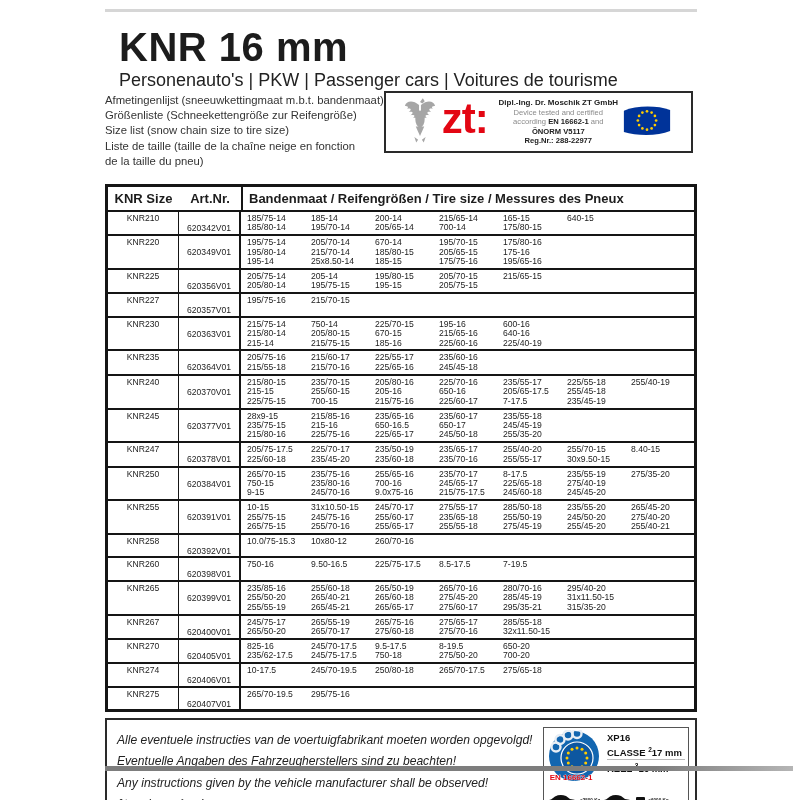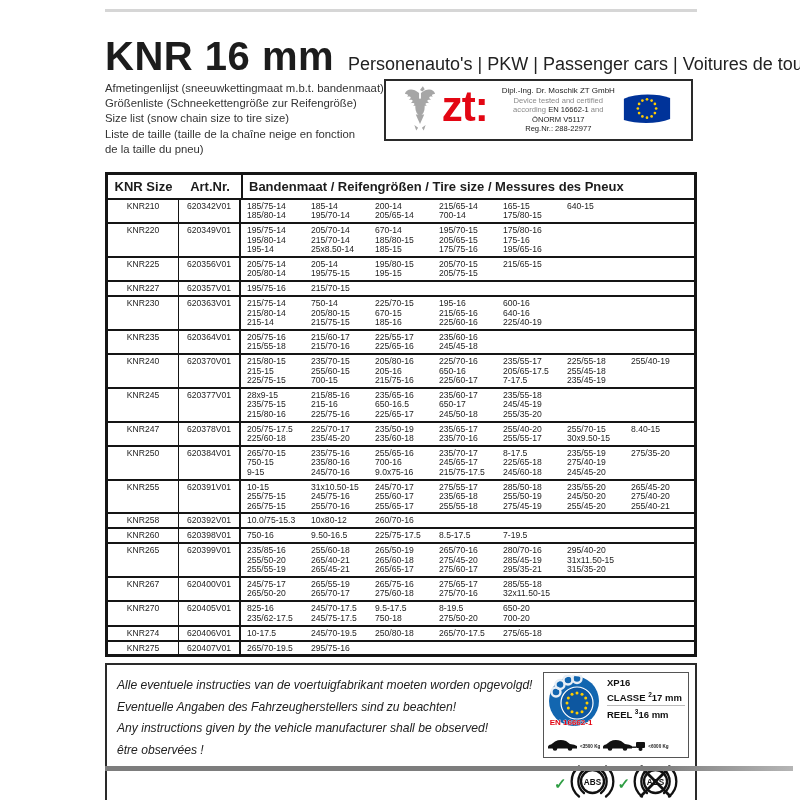--- a/index.html
+++ b/index.html
@@ -2,40 +2,40 @@
 <html><head>
 <meta charset="utf-8">
 <style>
   * { box-sizing: border-box; margin: 0; padding: 0; }
   html,body { width:800px; height:800px; background:#fff; font-family:"Liberation Sans", sans-serif; color:#1c1c1c; overflow:hidden; }
   .sheet { position:absolute; left:105px; top:0; width:592px; }
   .top-edge { margin-top:9px; height:3px; background:#d6d6d6; }
   .bottom-edge { position:absolute; left:105px; top:766px; width:688px; height:5px; background:linear-gradient(to right,#7d7d7d 0 80%,#b5b5b5); }
 
   
-  .title-row { margin-top:22px; display:flex; align-items:baseline; white-space:nowrap; }
+  .title-row { margin-top:13px; display:flex; align-items:baseline; white-space:nowrap;flex-direction:column; }
   .title { font-size:40px; font-weight:bold; letter-spacing:.5px; }
   .subtitle { font-size:18px; margin-left:14px; color:#222; }
   .info-row { display:flex; }
   .desc { font-size:11.3px; line-height:15.2px; color:#333; padding-top:2px; }
   .cert-box { border:2px solid #2a2a2a; width:309px; height:62px; display:flex; align-items:center; padding:2px 18px; background:#fff; flex:none; }
   .zt-logo { color:#e30613; font-size:42px; font-weight:bold; line-height:42px; margin:0 8px 6px 6px; letter-spacing:-1px; }
   .cert-text { flex:1; text-align:center; font-size:7.6px; line-height:9.6px; color:#8a8a8a; }
-  .cert-text .b { color:#222; font-weight:normal; }
+  .cert-text .b { color:#222; font-weight:bold; }
   .cert-text .co { font-size:8px; }
 
   
   .sizes-table { margin-top:15px; border:3px solid #151515; }
   .thead { display:grid; grid-template-columns:71px 62px 1fr; align-items:center; height:25px; font-size:13px; font-weight:bold; border-bottom:2.5px solid #151515; }
   .thead .h1, .thead .h2 { text-align:center; }
   .thead .h3 { border-left:2.5px solid #151515; padding-left:6px; height:100%; display:flex; align-items:center; }
   .trow { display:grid; grid-template-columns:71px 62px 1fr; font-size:8.6px; line-height:9.4px; }
   .trow + .trow { border-top:2px solid #151515; }
   .knr-cell { text-align:center; padding-top:2px; border-right:1.5px solid #151515; }
-  .art-cell { text-align:center; padding-top:2px; border-right:2.5px solid #151515; }
+  .art-cell { text-align:center; padding-top:12px; border-right:2.5px solid #151515; }
   .tires-cell { display:grid; grid-template-columns:repeat(7,64px); padding:2px 0 1.5px 6px; overflow:hidden; }
   .tline { white-space:nowrap; }
 
   
   .notice-box { margin-top:6px; border:2px solid #2a2a2a; display:flex; padding:7px 6px 4px 10px; min-height:114px; }
   .notices { flex:1; font-style:italic; font-size:12.1px; line-height:21.5px; color:#222; padding-top:3px; }
   .badge-area { width:146px; flex:none; }
   .badge-box { border:1.5px solid #555; padding:2px 3px; background:#fff; }
   .badge-top { display:flex; }
   .badge-texts { flex:1; padding-left:4px; font-size:9.5px; font-weight:bold; color:#111; }

